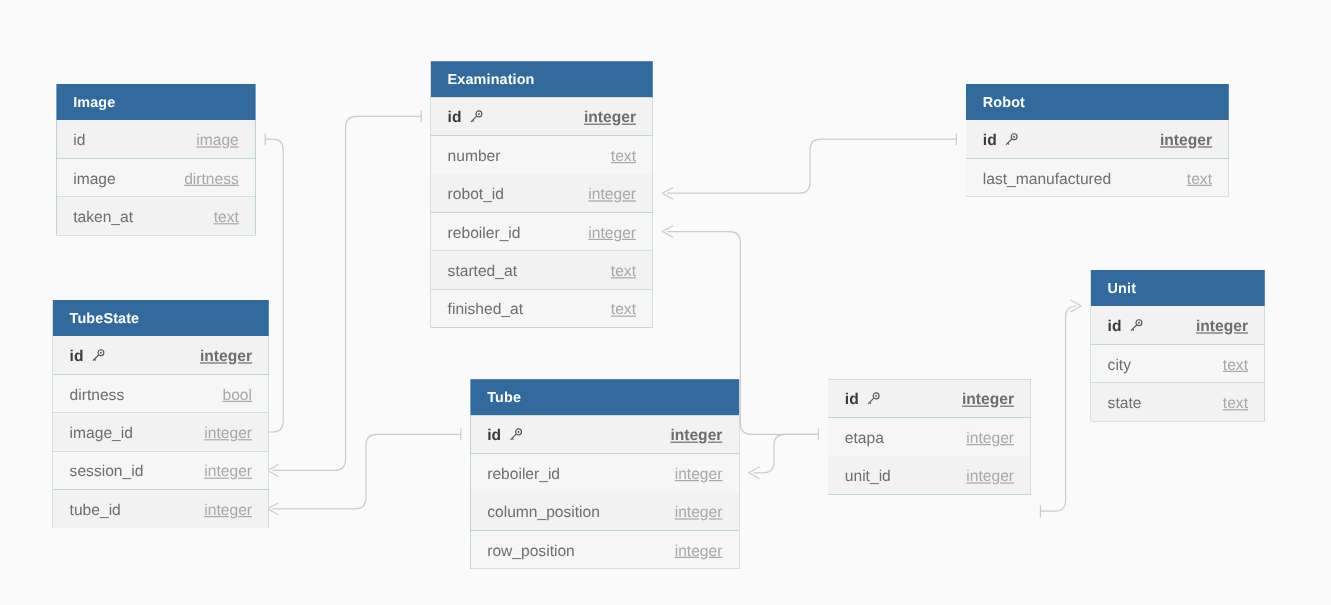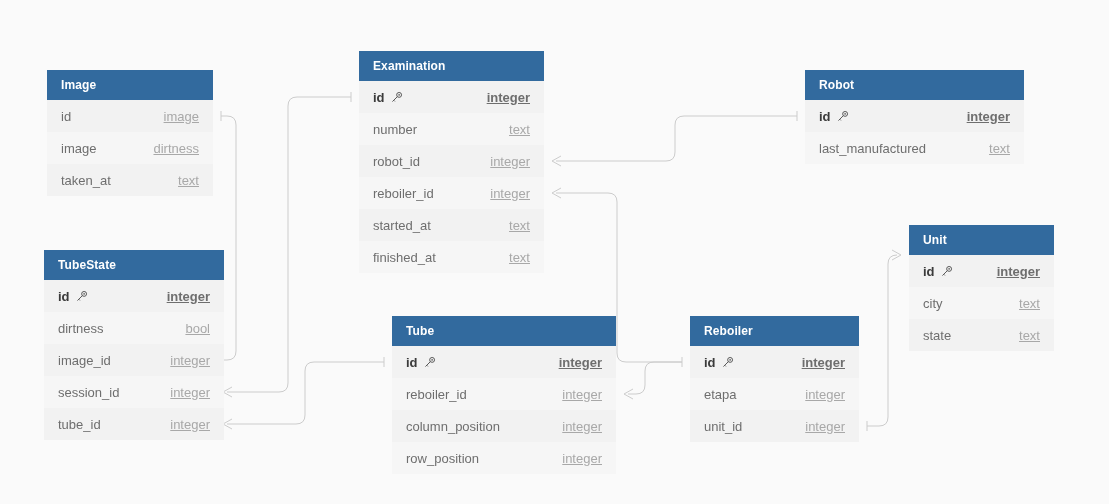--- a/index.html
+++ b/index.html
@@ -332,21 +332,20 @@
         </div>
         <div class="field-row alt">
           <span class="field-name">
             <span>row_position</span>
           </span>
           <span class="field-type">integer</span>
         </div>
       </div>
     </div>
     <div class="entity" style="left: 690px; top: 316px; width: 169px;">
-      <div class="entity-header">Reboiler</div>
       <div class="entity-body">
         <div class="field-row pk">
           <span class="field-name">
             <span>id</span>
             <span class="key-icon">
               <svg viewBox="0 0 16 16" width="13" height="13">
                 <g fill="none" stroke="#555" stroke-width="1.2">
                   <circle cx="11.2" cy="4.8" r="3.0"></circle>
                   <path d="M9.1 6.9 L3.0 13.0"></path>
                   <path d="M4.6 11.4 L6.0 12.8"></path>

